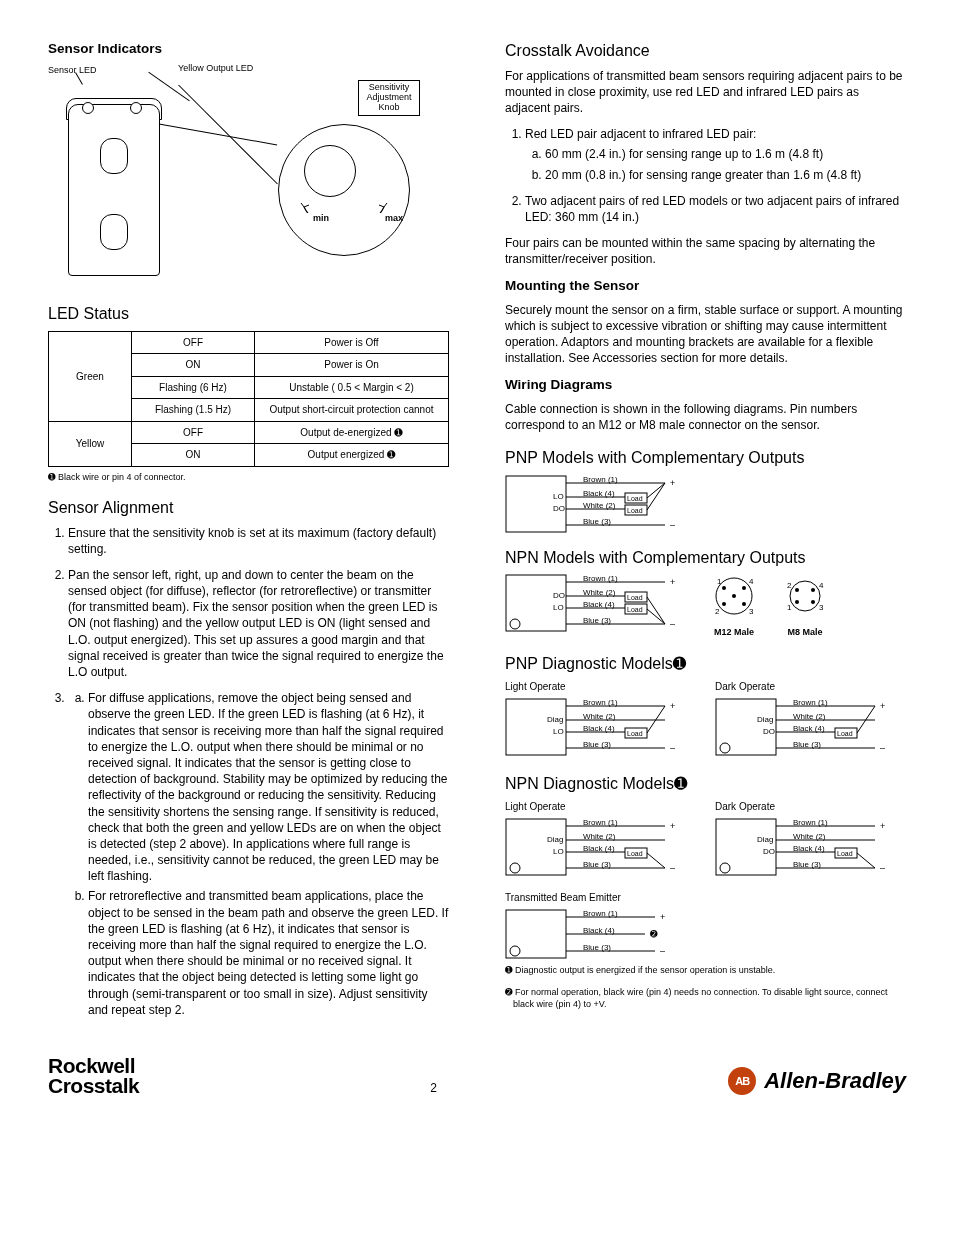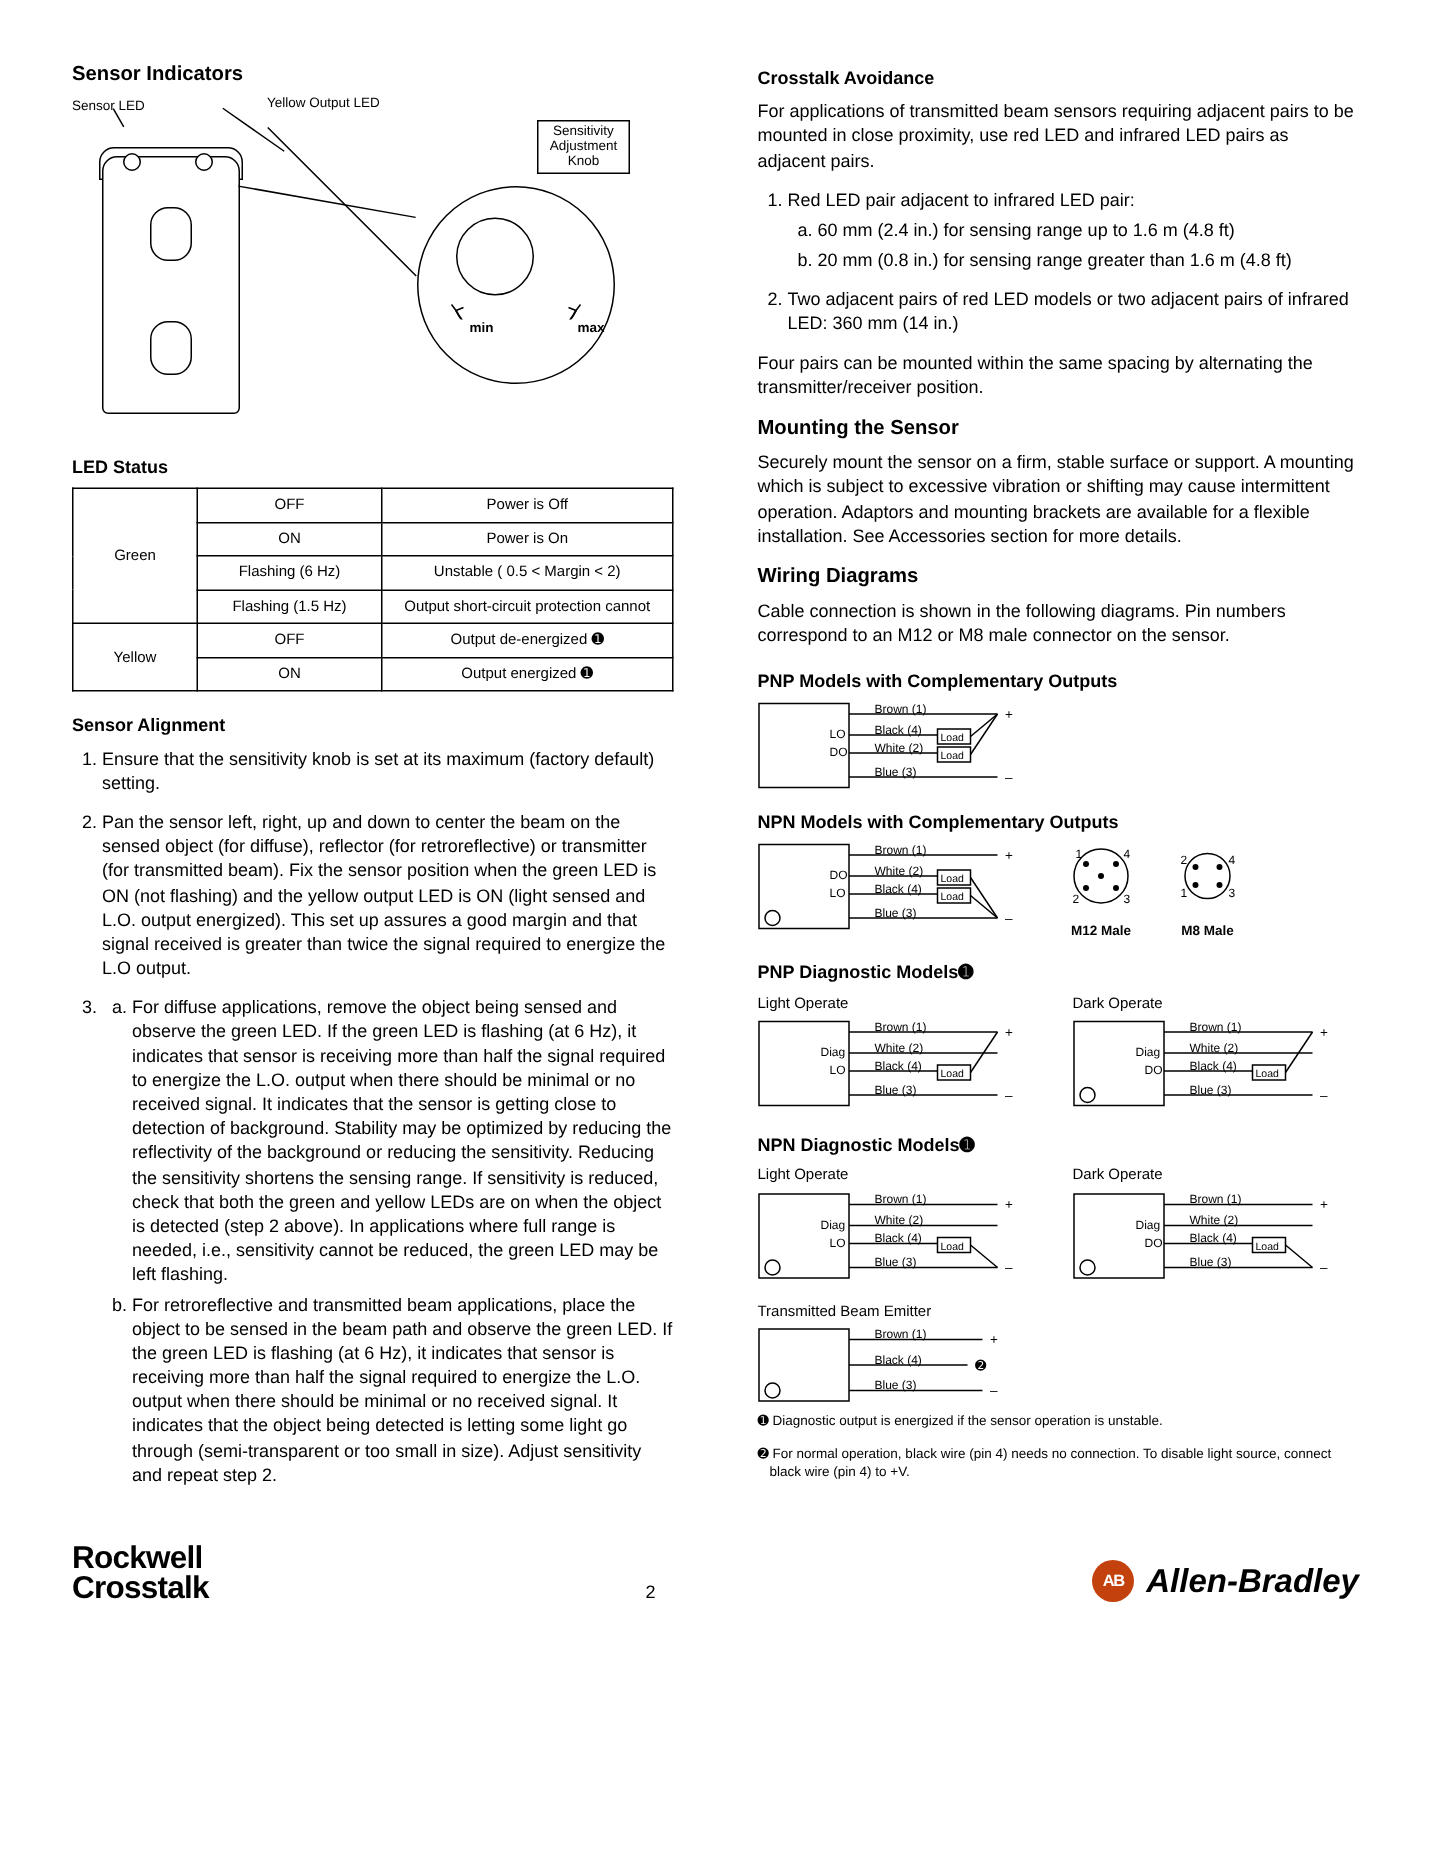--- a/index.html
+++ b/index.html
@@ -8,34 +8,33 @@
     color: #000;
     margin: 0;
     padding: 40px 48px 30px 48px;
     width: 954px;
     box-sizing: border-box;
     line-height: 1.35;
   }
   .page {
     display: flex;
     gap: 56px;
-    align-items: center;
   }
   .col {
     flex: 1 1 0;
     min-width: 0;
   }
   h2.sec {
     font-size: 13.5px;
     font-weight: bold;
     margin: 0 0 6px 0;
   }
   h3.sub {
-    font-size: 12px;
-    font-weight: bold;
+    font-size: 16px;
+    font-weight: normal;
     margin: 14px 0 6px 0;
   }
   p { margin: 0 0 10px 0; }
   ol.top { padding-left: 20px; margin: 0 0 10px 0; }
   ol.top > li { margin-bottom: 10px; }
   ol.inner { list-style: lower-alpha; padding-left: 20px; margin: 4px 0 0 0; }
   ol.inner > li { margin-bottom: 4px; }
 
   
   .sensor-dia {
@@ -242,20 +241,21 @@
         <td rowspan="2">Yellow</td>
         <td>OFF</td>
             <td>Output de-energized ➊</td>
       </tr>
       <tr>
             <td>ON</td>
             <td>Output energized ➊</td>
           </tr>
     </tbody>
       </table>
+    <div class="footnote">➊ Black wire or pin 4 of connector.</div>
 
     <h3 class="sub">Sensor Alignment</h3>
     <ol class="top">
       <li>Ensure that the sensitivity knob is set at its maximum (factory default) setting.</li>
       <li>Pan the sensor left, right, up and down to center the beam on the sensed object (for diffuse), reflector (for retroreflective) or transmitter (for transmitted beam). Fix the sensor position when the green LED is ON (not flashing) and the yellow output LED is ON (light sensed and L.O. output energized). This set up assures a good margin and that signal received is greater than twice the signal required to energize the L.O output.</li>
       <li>
         <ol class="inner">
           <li>For diffuse applications, remove the object being sensed and observe the green LED. If the green LED is flashing (at 6 Hz), it indicates that sensor is receiving more than half the signal required to energize the L.O. output when there should be minimal or no received signal. It indicates that the sensor is getting close to detection of background. Stability may be optimized by reducing the reflectivity of the background or reducing the sensitivity. Reducing the sensitivity shortens the sensing range. If sensitivity is reduced, check that both the green and yellow LEDs are on when the object is detected (step 2 above). In applications where full range is needed, i.e., sensitivity cannot be reduced, the green LED may be left flashing.</li>
           <li>For retroreflective and transmitted beam applications, place the object to be sensed in the beam path and observe the green LED. If the green LED is flashing (at 6 Hz), it indicates that sensor is receiving more than half the signal required to energize the L.O. output when there should be minimal or no received signal. It indicates that the object being detected is letting some light go through (semi-transparent or too small in size). Adjust sensitivity and repeat step 2.</li>
         </ol>

